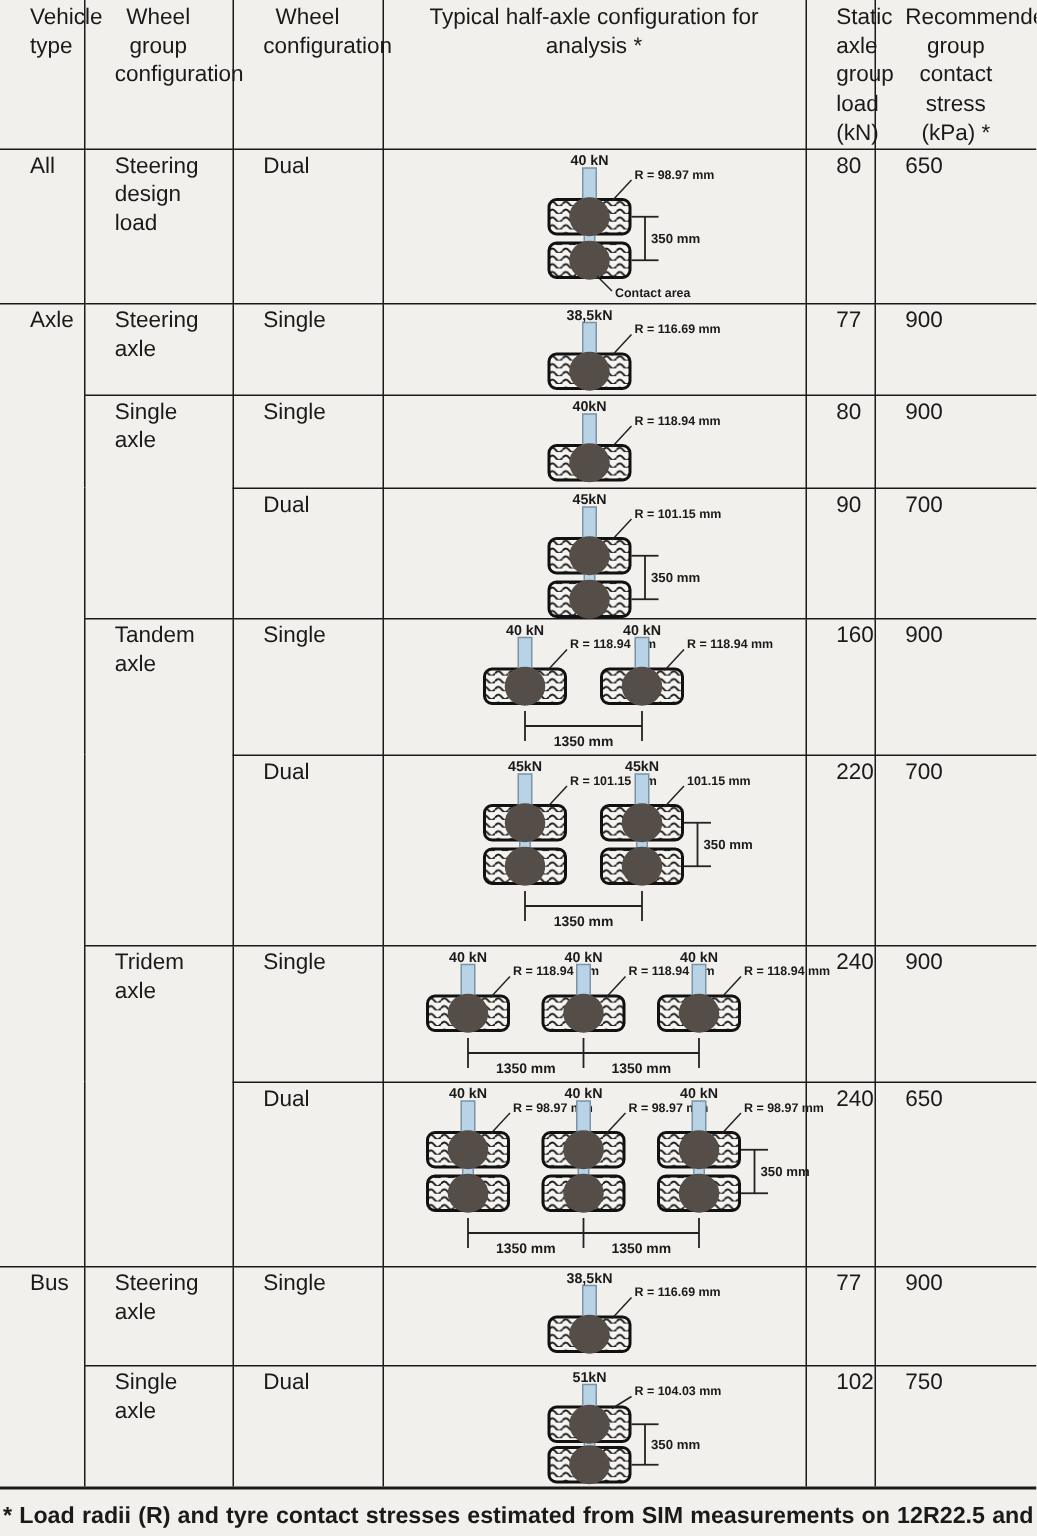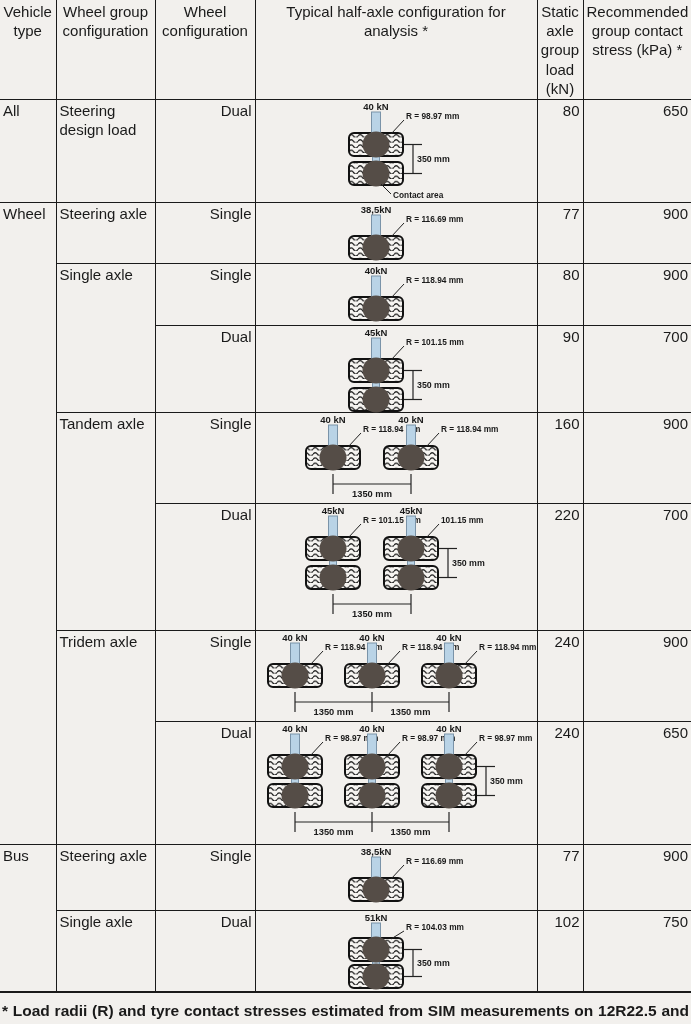--- a/index.html
+++ b/index.html
@@ -13,28 +13,28 @@
   .table-wrap { border-bottom:2px solid #1a1a1a; }
   table.axle {
     border-collapse:collapse;
     border-style:hidden;           
     table-layout:fixed;
     width:691px;
   }
   table.axle th, table.axle td {
     border:1.5px solid #1a1a1a;
     vertical-align:top;
-    padding:1px 3px;
+    padding:1px 20px;
     font-size:15px;
     font-weight:400;
     line-height:1.28;
     overflow:visible;
   }
   table.axle th { text-align:center; font-weight:400; padding-top:2px; }
-  td.center { text-align:right; }
+  td.center { text-align:left; }
   td.diagcell { padding:0; position:relative;text-align:center; }
   svg.diag { display:block; overflow:visible; }
   svg.diag text { font-family:"Liberation Sans", sans-serif; fill:#1a1a1a; }
   .footnote {
     padding:7px 2px 0 2px;
     font-size:15.5px;
     font-weight:700;
     text-align:justify;
     line-height:1.42;
   }
@@ -89,21 +89,21 @@
               <text x="158" y="61" font-size="8.8" text-anchor="start" font-weight="700">350 mm</text>
               <text x="134" y="97" font-size="8.3" text-anchor="start" font-weight="700">Contact area</text>
               <line x1="132" y1="93" x2="122" y2="83" stroke="#222" stroke-width="1"></line>
             </svg>
           </td>
     <td class="center">80</td>
     <td class="center">650</td>
   </tr>
 
   <tr style="height:61px">
-    <td rowspan="7">Wheel</td>
+    <td rowspan="7">Axle</td>
     <td>Steering axle</td>
     <td class="center">Single</td>
     <td class="diagcell">
             <svg class="diag" width="282" height="58">
               <defs>
                 <pattern id="tread1" width="9" height="5.2" patternUnits="userSpaceOnUse">
                   <rect x="0" y="0" width="9" height="5.2" fill="#f6f4f1"></rect>
                   <path d="M0,3.8 Q2.25,0.8 4.5,3.8 T9,3.8" stroke="#1a1a1a" stroke-width="1.25" fill="none"></path>
                 </pattern>
               </defs>

